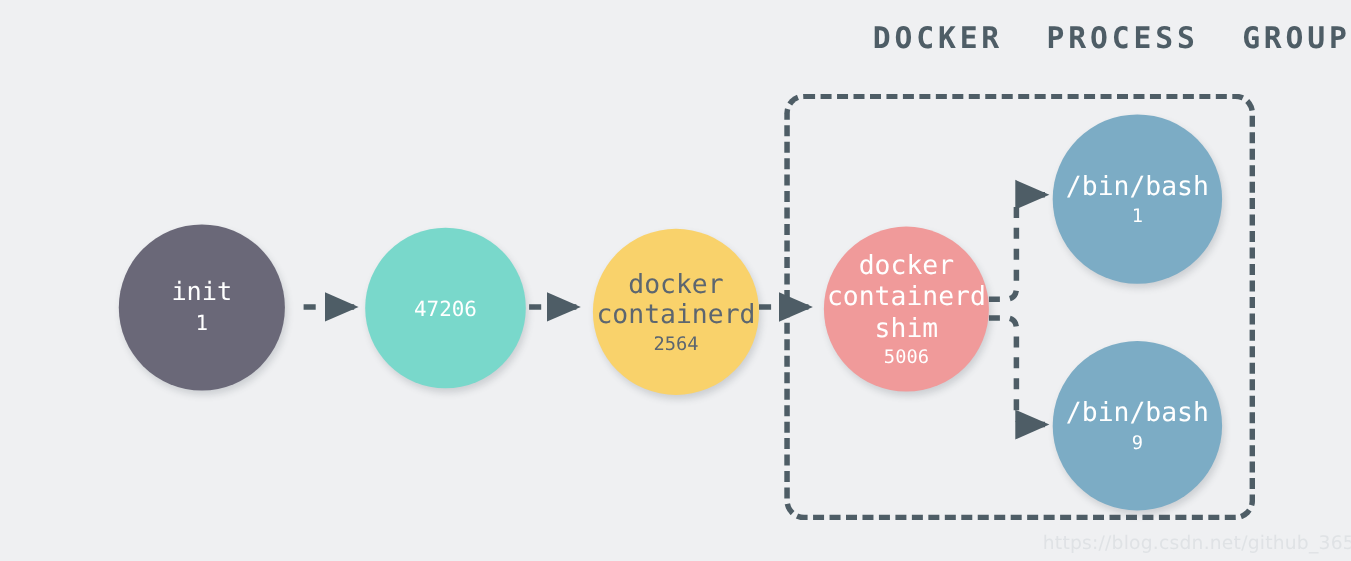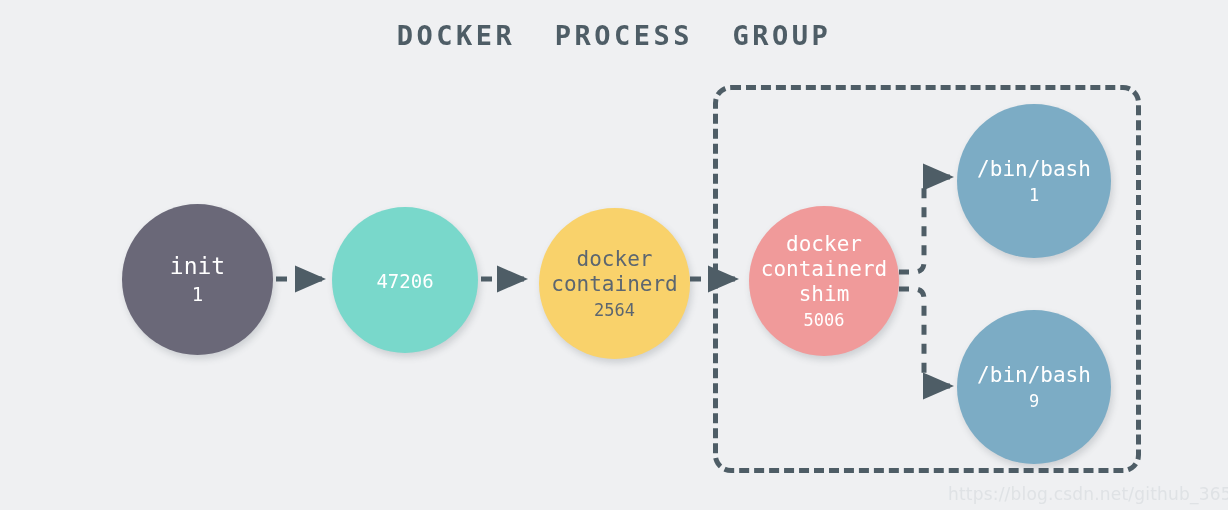--- a/index.html
+++ b/index.html
@@ -26,21 +26,21 @@
     top: 0;
     width: 1228px;
     height: 510px;
     pointer-events: none;
   }
   #title {
     position: absolute;
     left: 0;
     top: 20px;
     width: 1228px;
-    text-align: center;
+    text-align: right;
     font-family: "DejaVu Sans Mono", "Liberation Mono", monospace;
     font-size: 27px;
     font-weight: bold;
     letter-spacing: 3.5px;
     color: #4e5d66;
     white-space: pre;
   }
   .node {
     position: absolute;
     border-radius: 50%;
@@ -59,21 +59,21 @@
     white-space: pre;
     letter-spacing: 0px;
   }
   .node .npid {
     font-family: "DejaVu Sans Mono", "Liberation Mono", monospace;
     font-size: 19px;
     text-align: center;
     margin-top: 3px;
     white-space: pre;
   }
-  .node.small .nlabel { font-size: 21px; }
+  .node.small .nlabel { font-size: 24px; }
   .node.small .npid { font-size: 17px; }
 
   #group-box {
     position: absolute;
     border: 5px dashed #4e5d66;
     border-radius: 18px;
     box-sizing: border-box;
     background: transparent;
   }
   #watermark {
@@ -106,21 +106,21 @@
       <path d="M 481 279 L 524 279"></path>
       <path d="M 690 279 L 735 279"></path>
     </g>
 
     <g stroke="#4e5d66" stroke-width="5" fill="none" stroke-dasharray="10 9" stroke-linecap="butt" marker-end="url(#arrowhead)">
       <path d="M 899 272 L 914 272 Q 924 272 924 262 L 924 187 Q 924 177 934 177 L 950 177"></path>
       <path d="M 899 289 L 914 289 Q 924 289 924 299 L 924 376 Q 924 386 934 386 L 950 386"></path>
     </g>
   </svg>
 
-  <div class="node" id="node-init" style="left:122px; top:204px; width:151px; height:151px; background:#6a6878; color:#ffffff;">
+  <div class="node" id="node-init" style="left:108px; top:204px; width:151px; height:151px; background:#6a6878; color:#ffffff;">
     <div class="nlabel">init</div>
     <div class="npid">1</div>
   </div>
 
   <div class="node" id="node-dockerd" style="left:332px; top:207px; width:146px; height:146px; background:#79d8cb; color:#ffffff;">
     <div class="npid">47206</div>
   </div>
 
   <div class="node small" id="node-containerd" style="left:539px; top:208px; width:151px; height:151px; background:#f9d26b; color:#5c6670;">
     <div class="nlabel">docker

